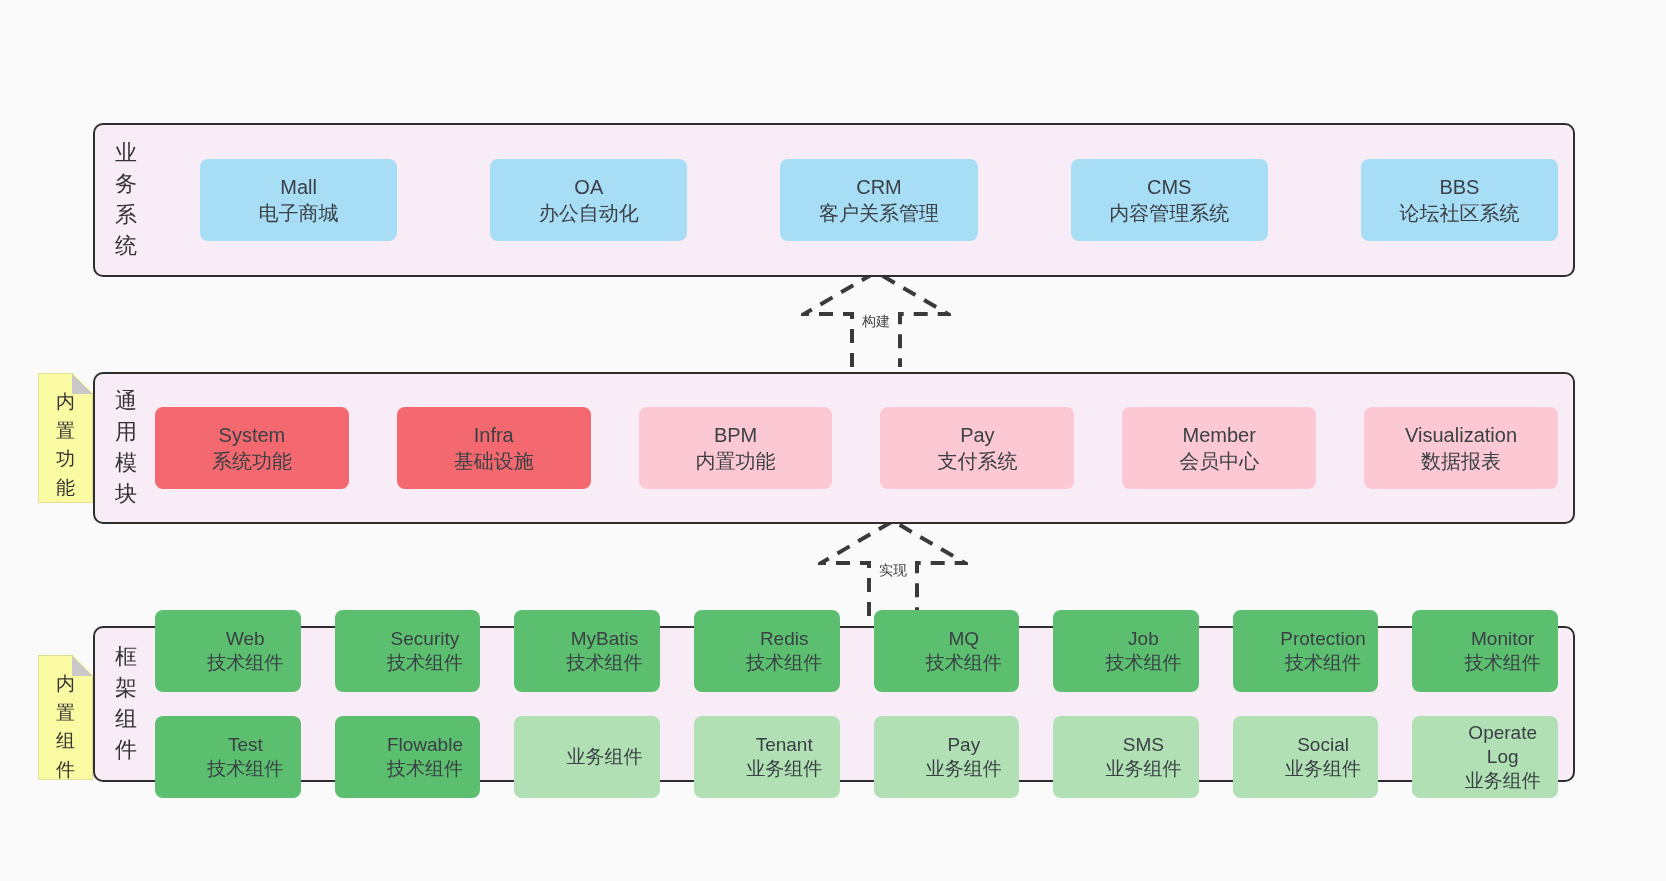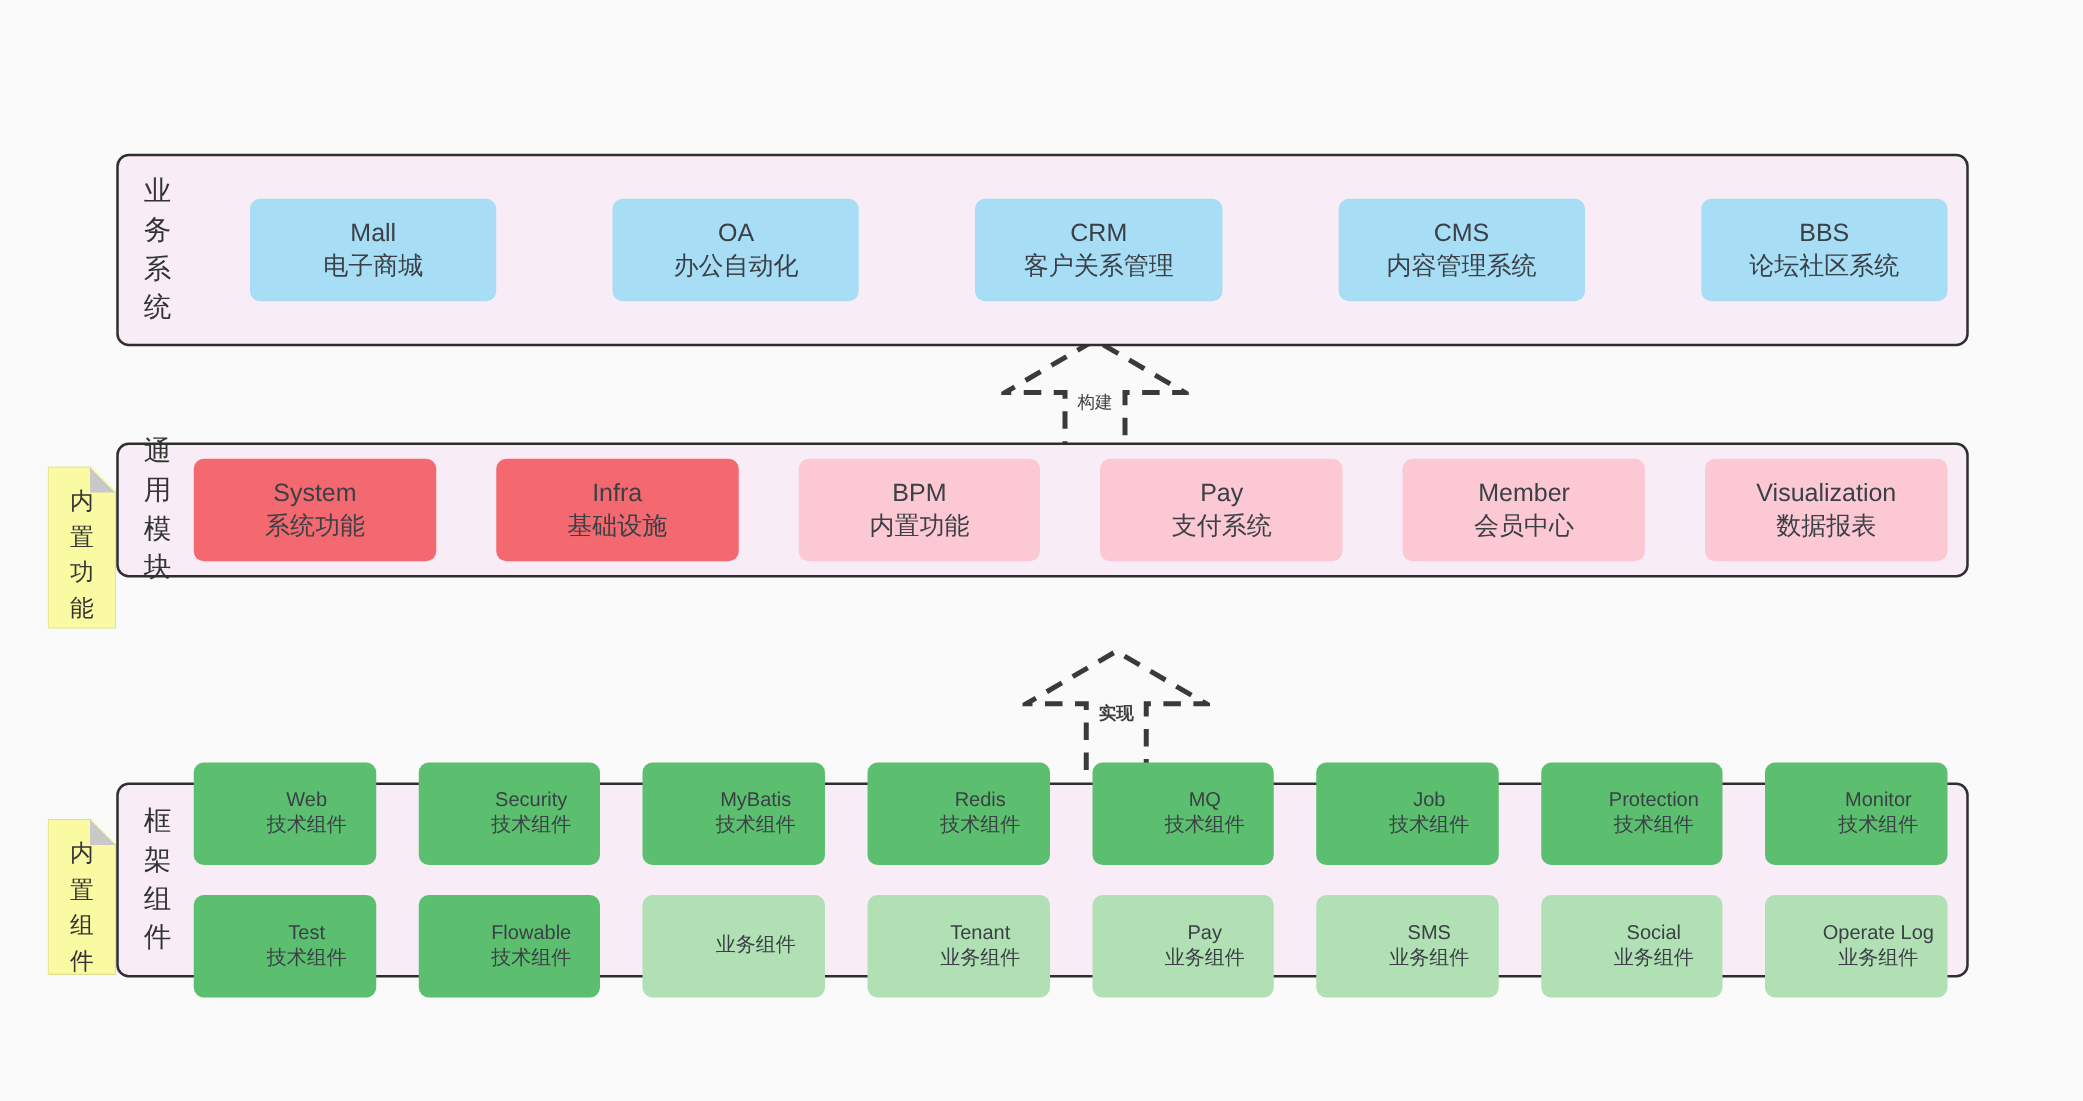--- a/index.html
+++ b/index.html
@@ -23,21 +23,21 @@
     box-sizing: border-box;
     background: var(--band-bg);
     border: 2px solid var(--band-border);
     border-radius: 10px;
     display: flex;
     align-items: center;
     padding: 0 15px 0 12px;
     z-index: 2;
   }
   .band-0 { top: 123px; height: 154px; }
-  .band-1 { top: 354px; height: 108px; }
+  .band-1 { top: 372px; height: 152px; }
   .band-2 { top: 626px; height: 156px; }
 
   .v-label { word-break: break-all; text-align: center; }
   .band-title {
     width: 30px;
     margin: 0 14px 0 4px;
     font-size: 22px;
     color: var(--label-text);
     line-height: 1.4;
     flex: none;
@@ -54,21 +54,21 @@
     border-radius: 8px;
     display: flex;
     flex-direction: column;
     align-items: center;
     justify-content: center;
     text-align: center;
     color: var(--box-text);
     font-size: 20px;
     line-height: 1.32;
   }
-  .band-2 .box { font-size: 16px; line-height: 1.28; padding-left: 45px; }
+  .band-2 .box { font-size: 19px; line-height: 1.28; padding-left: 45px; }
   .box span { display: block; }
   .v-blue        { background: var(--blue); margin-left: 45px; }
   .v-red         { background: var(--red); }
   .v-pink        { background: var(--pink); }
   .v-green       { background: var(--green); }
   .v-green-light { background: var(--green-light); }
 
   
   .note {
     position: absolute;
@@ -91,21 +91,21 @@
   .fold {
     position: absolute;
     top: 0; right: 0;
     width: 20px; height: 20px;
     background: linear-gradient(to bottom left, rgba(0,0,0,0) 49%, var(--note-fold) 50%);
   }
 
   
   .arrow { position: absolute; width: 150px; height: 98px; z-index: 1; }
   #arrow-build     { left: 801px; top: 269px; }
-  #arrow-implement { left: 818px; top: 518px; font-weight: bold; }
+  #arrow-implement { left: 818px; top: 518px; }
   .arrow svg { width: 100%; height: 100%; display: block; }
   .arrow path {
     fill: none;
     stroke: var(--arrow-stroke);
     stroke-width: 4;
     stroke-dasharray: 14 10;
     stroke-linejoin: miter;
   }
   .arrow-label {
     position: absolute;

